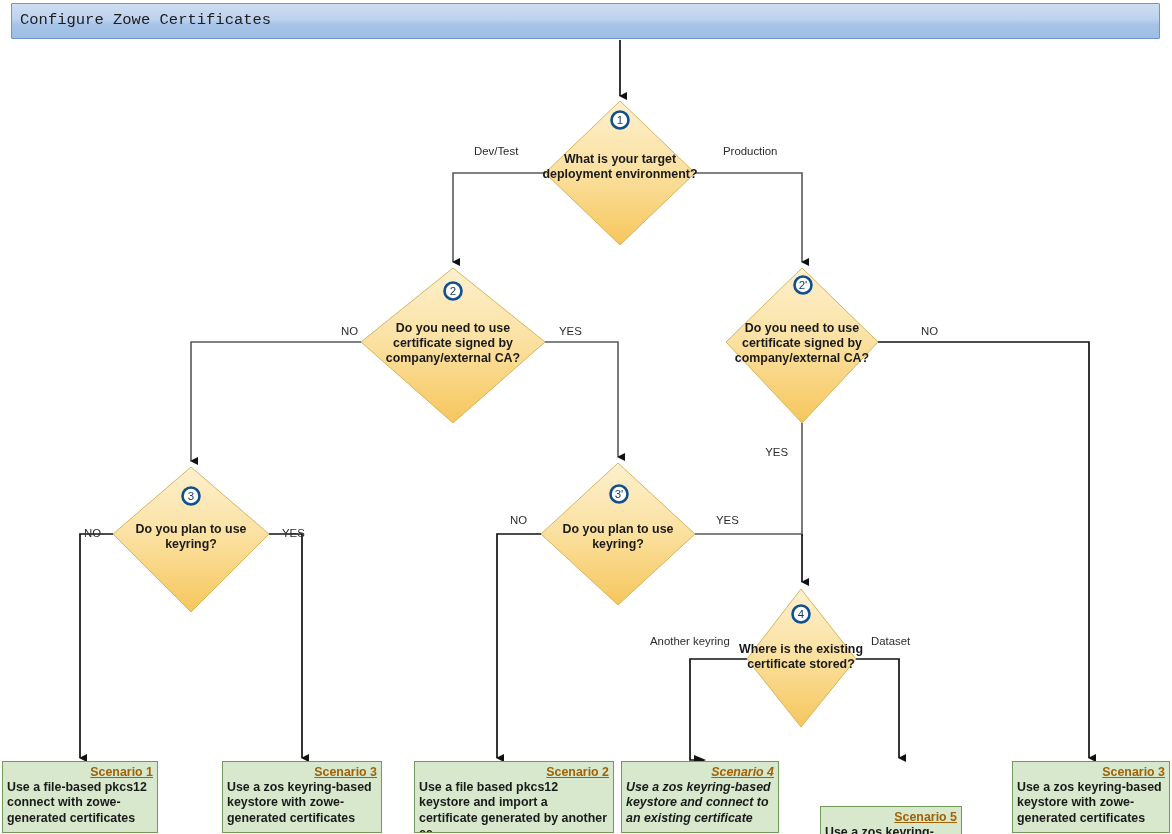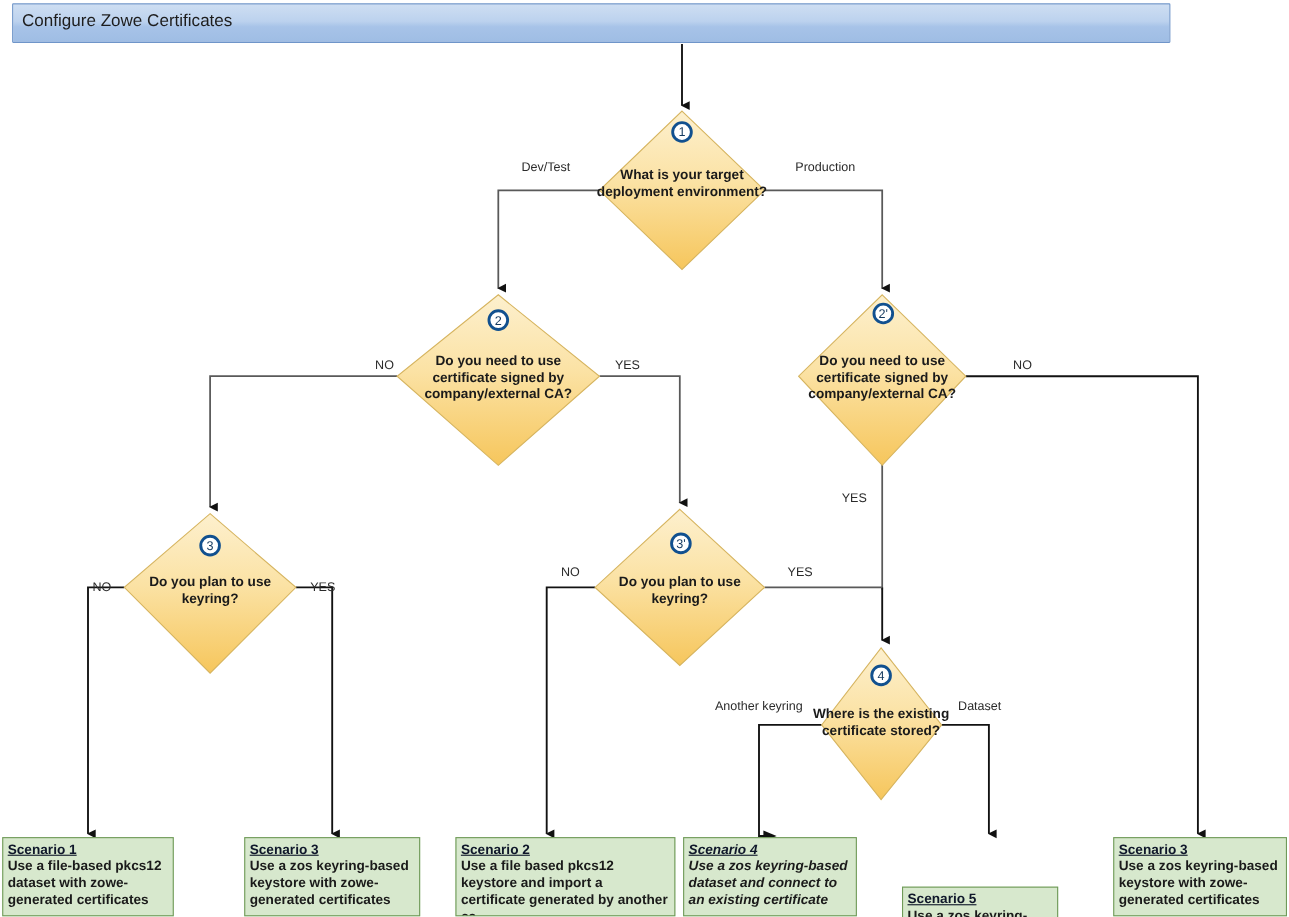--- a/index.html
+++ b/index.html
@@ -15,26 +15,27 @@
     overflow: hidden;
     font-family: "Liberation Sans", sans-serif;
     color: #1a1a1a;
   }
 
   
   #title-bar {
     position: absolute;
     left: 11px;
     top: 3px;
-    width: 1053px;
+    width: 1149px;
     height: 36px;
     border: 1px solid #6f95c9;
     border-radius: 1px;
     background: linear-gradient(to bottom, #cedef2 0%, #bcd2ee 45%, #a7c3e8 60%, #9fbde4 100%);
     box-sizing: border-box;
+    font-family: Liberation Mono, monospace;
   }
   #title-bar .title-text {
     position: absolute;
     left: 8px;
     top: 7px;
     font-size: 15.5px;
     color: #1d1d1d;
     white-space: nowrap;
   }
 
@@ -93,26 +94,26 @@
   .scenario-box {
     position: absolute;
     box-sizing: border-box;
     background: #d7e8cd;
     border: 1px solid #6f9a58;
     padding: 3px 4px 2px 4px;
     overflow: hidden;
   }
   .scenario-title {
     display: block;
-    text-align: left;
+    text-align: right;
     text-decoration: underline;
     font-size: 12.4px;
     font-weight: bold;
     line-height: 15px;
-    color: #0f172a;
+    color: #a16207;
   }
   .scenario-desc {
     display: block;
     text-align: left;
     font-size: 12.4px;
     font-weight: bold;
     line-height: 15.3px;
     color: #1a1a1a;
   }
 </style>
@@ -232,36 +233,36 @@
     <text class="edge-label" x="510" y="524" text-anchor="start">NO</text>
     <text class="edge-label" x="716" y="524" text-anchor="start">YES</text>
 
     <text class="edge-label" x="650" y="645" text-anchor="start">Another keyring</text>
     <text class="edge-label" x="871" y="645" text-anchor="start">Dataset</text>
   </g>
 </svg>
 
 <div class="scenario-box" style="left:2px; top:761px; width:156px; height:72px;">
   <span class="scenario-title">Scenario 1</span>
-  <span class="scenario-desc">Use a file-based pkcs12 dataset with zowe-generated certificates</span>
+  <span class="scenario-desc">Use a file-based pkcs12 connect with zowe-generated certificates</span>
 </div>
 
 <div class="scenario-box" style="left:222px; top:761px; width:160px; height:72px;">
   <span class="scenario-title">Scenario 3</span>
   <span class="scenario-desc">Use a zos keyring-based keystore with zowe-generated certificates</span>
 </div>
 
 <div class="scenario-box" style="left:414px; top:761px; width:200px; height:72px;">
   <span class="scenario-title">Scenario 2</span>
   <span class="scenario-desc">Use a file based pkcs12 keystore and import a certificate generated by another ca</span>
 </div>
 
 <div class="scenario-box" style="left:621px; top:761px; width:158px; height:72px;font-style:italic;">
   <span class="scenario-title">Scenario 4</span>
-  <span class="scenario-desc">Use a zos keyring-based dataset and connect to an existing certificate</span>
+  <span class="scenario-desc">Use a zos keyring-based keystore and connect to an existing certificate</span>
 </div>
 
 <div class="scenario-box" style="left:820px; top:806px; width:142px; height:72px;">
   <span class="scenario-title">Scenario 5</span>
   <span class="scenario-desc">Use a zos keyring-based keystore and import a certificate-stored in a dataset</span>
 </div>
 
 <div class="scenario-box" style="left:1012px; top:761px; width:158px; height:72px;">
   <span class="scenario-title">Scenario 3</span>
   <span class="scenario-desc">Use a zos keyring-based keystore with zowe-generated certificates</span>

